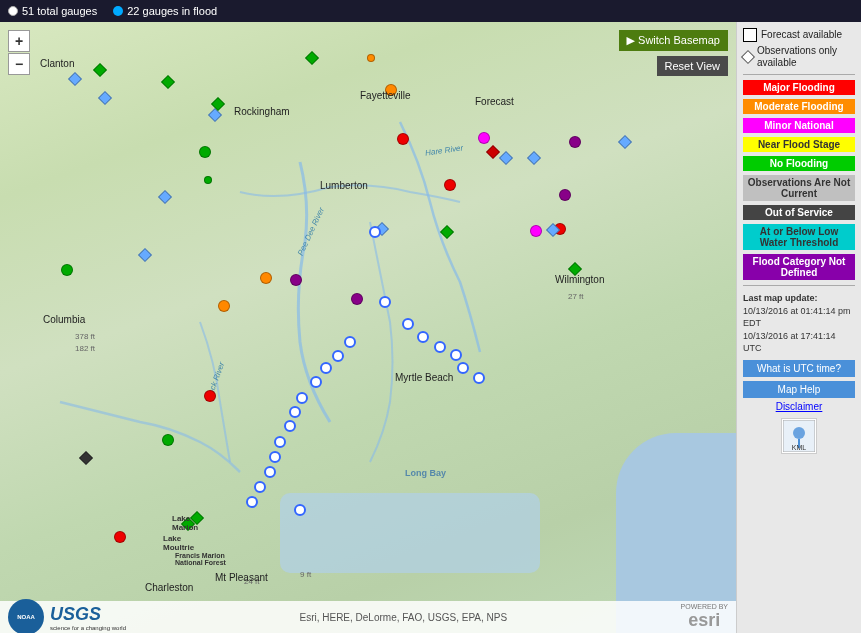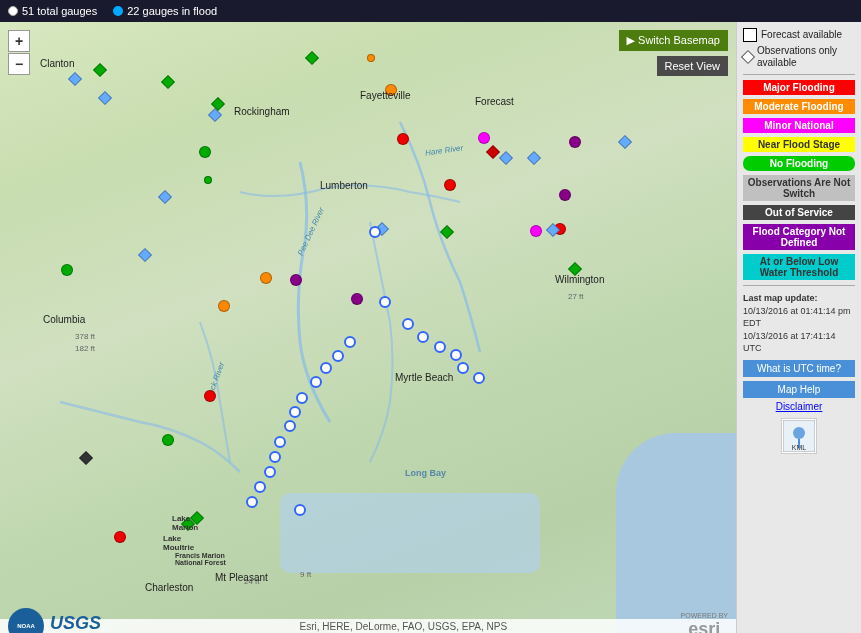--- a/index.html
+++ b/index.html
@@ -158,21 +158,21 @@
       z-index: 4;
       white-space: nowrap;
     }
 
     
     #map-footer {
       position: absolute;
       bottom: 0;
       left: 0;
       right: 0;
-      height: 14px;
+      height: 32px;
       background: rgba(255,255,255,0.85);
       display: flex;
       align-items: center;
       justify-content: space-between;
       padding: 0 8px;
       z-index: 10;
     }
 
     #footer-logos {
       display: flex;
@@ -652,25 +652,25 @@
         <div class="legend-diamond"></div>
         <span class="legend-text">Observations only available</span>
       </div>
 
       <div class="sidebar-divider"></div>
 
       <div class="legend-color-bar" style="background:#ff0000;color:#fff;">Major Flooding</div>
       <div class="legend-color-bar" style="background:#ff8c00;color:#fff;">Moderate Flooding</div>
       <div class="legend-color-bar" style="background:#ff00ff;color:#fff;">Minor National</div>
       <div class="legend-color-bar" style="background:#ffff00;color:#333;">Near Flood Stage</div>
-      <div class="legend-color-bar" style="background:#00cc00;color:#fff;border-radius:7px;">No Flooding</div>
-      <div class="legend-color-bar" style="background:#c0c0c0;color:#333;">Observations Are Not Switch</div>
+      <div class="legend-color-bar" style="background:#00cc00;color:#fff;">No Flooding</div>
+      <div class="legend-color-bar" style="background:#c0c0c0;color:#333;">Observations Are Not Current</div>
       <div class="legend-color-bar" style="background:#444;color:#fff;">Out of Service</div>
+      <div class="legend-color-bar" style="background:#00cccc;color:#333;">At or Below Low Water Threshold</div>
       <div class="legend-color-bar" style="background:#8800aa;color:#fff;">Flood Category Not Defined</div>
-      <div class="legend-color-bar" style="background:#00cccc;color:#333;">At or Below Low Water Threshold</div>
 
       <div class="sidebar-divider"></div>
 
       <div class="last-update">
         <strong>Last map update:</strong><br>
         <span>10/13/2016 at 01:41:14 pm EDT</span><br>
         <span>10/13/2016 at 17:41:14 UTC</span>
       </div>
 
       <button class="sidebar-btn">What is UTC time?</button>

